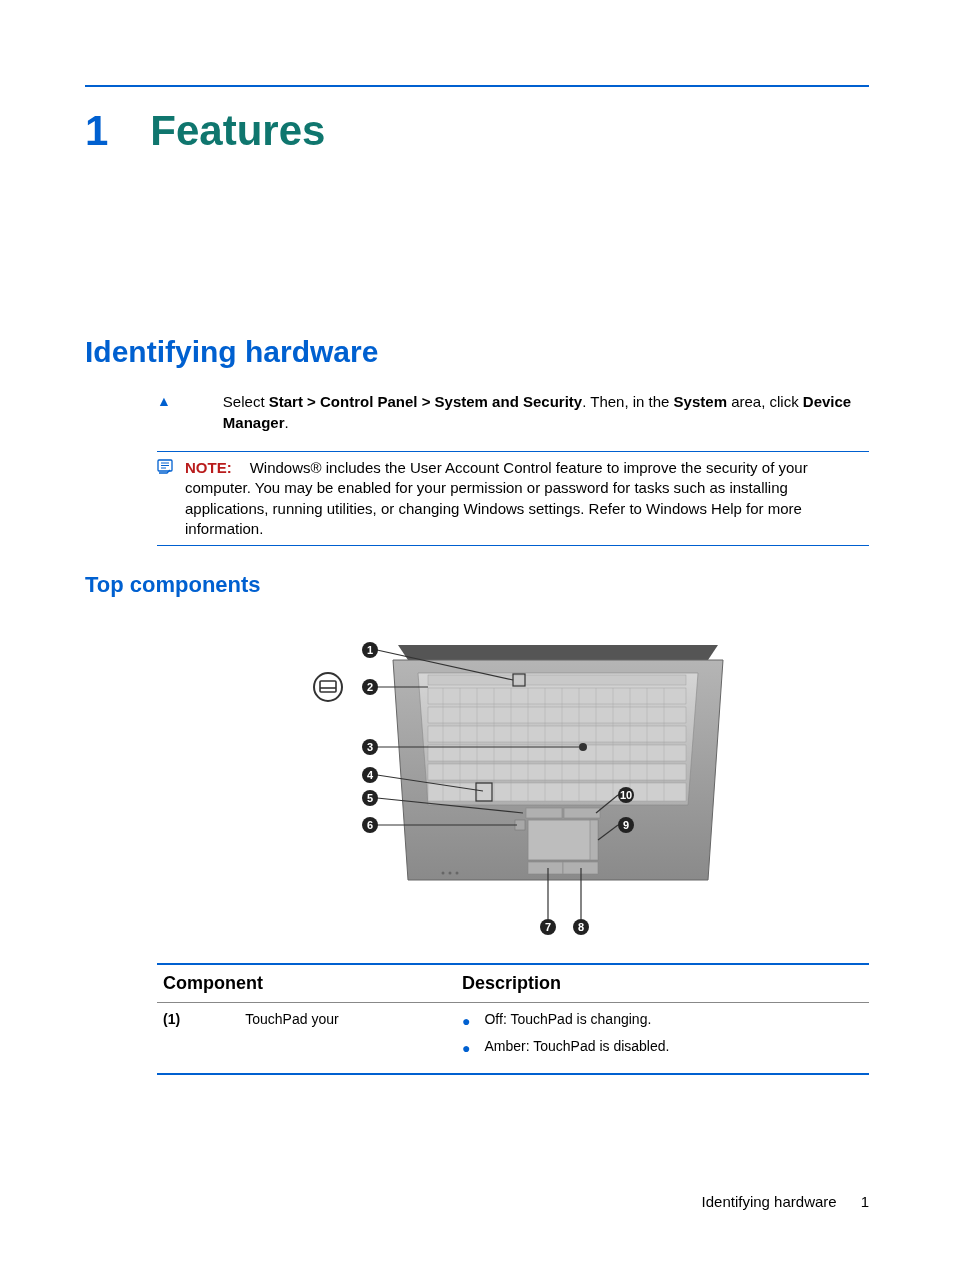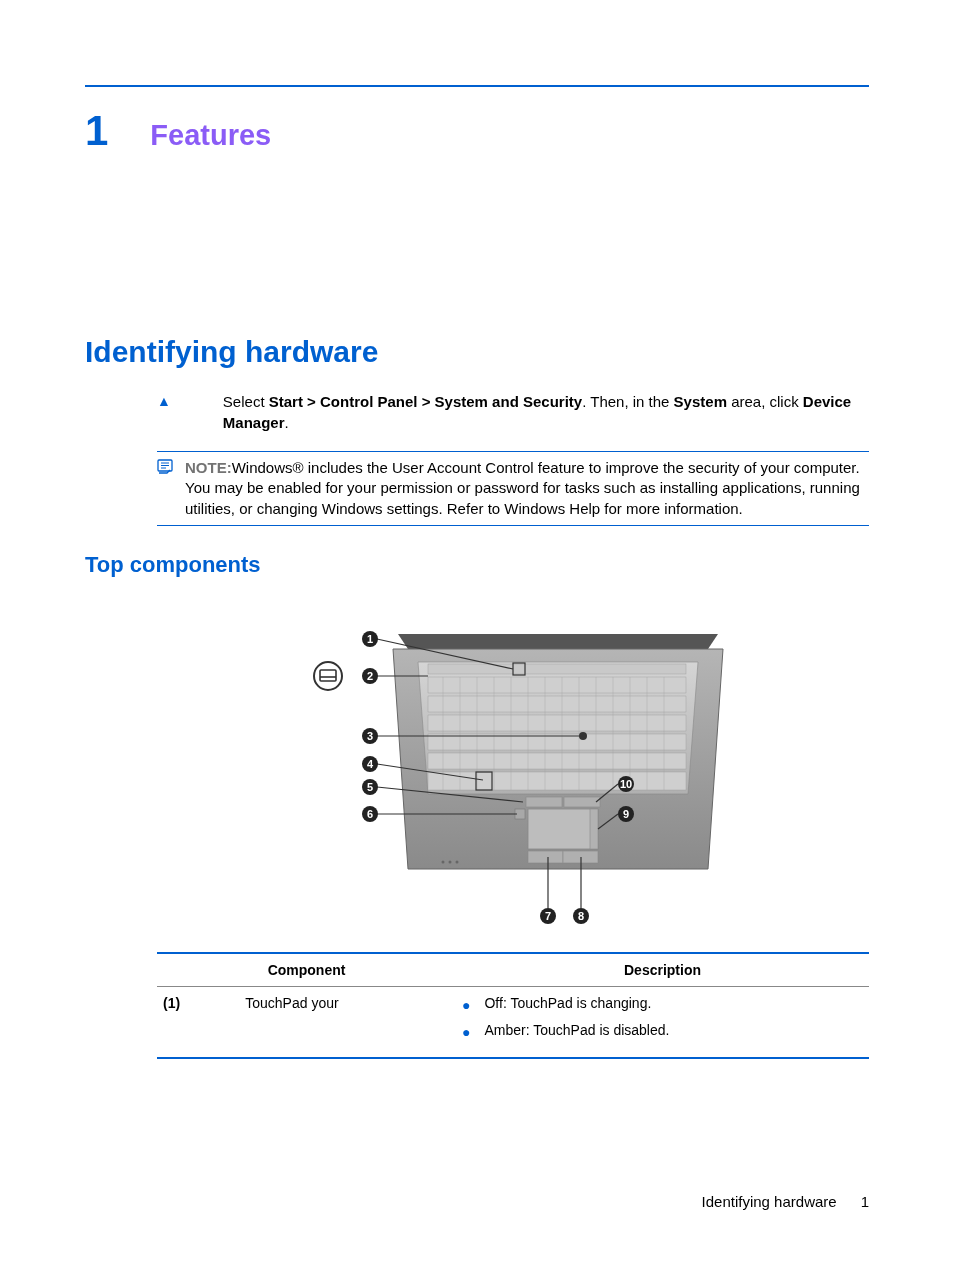--- a/index.html
+++ b/index.html
@@ -27,23 +27,23 @@
       align-items: baseline;
       gap: 42px;
       margin-bottom: 180px;
     }
     .chapter-number {
       font-size: 42px;
       font-weight: bold;
       color: #0060d0;
     }
     .chapter-title {
-      font-size: 29px;
-      font-weight: bold;
-      color: #8b5cf6;
+      font-size: 42px;
+      font-weight: bold;
+      color: #0f766e;
     }
     .h1 {
       font-size: 30px;
       font-weight: bold;
       color: #0060d0;
       margin-bottom: 22px;
     }
     .body-text {
       font-size: 15px;
       margin-left: 72px;
@@ -79,34 +79,34 @@
       gap: 8px;
     }
     .note-icon {
       color: #0060d0;
       font-size: 15px;
       flex-shrink: 0;
       margin-top: 1px;
       width: 20px;
     }
     .note-label {
-      color: #737373;
-      font-weight: bold;
-      font-size: 15px;
-      margin-right: 0;
+      color: #b91c1c;
+      font-weight: bold;
+      font-size: 15px;
+      margin-right: 18px;
     }
     .note-text {
       font-size: 15px;
       line-height: 1.35;
     }
     .h2 {
       font-size: 22px;
       font-weight: bold;
       color: #0060d0;
-      margin-bottom: 36px;
+      margin-bottom: 27px;
     }
     .h3 {
       font-size: 17px;
       font-weight: bold;
       color: #0060d0;
       margin-bottom: 18px;
     }
     .diagram-container {
       margin-left: 72px;
       margin-bottom: 18px;
@@ -116,22 +116,22 @@
     .diagram-svg {
       width: 470px;
       height: 320px;
     }
     .comp-table {
       margin-left: 72px;
       width: calc(100% - 72px);
       border-collapse: collapse;
     }
     .comp-table th {
-      text-align: center;
-      font-size: 14px;
+      text-align: left;
+      font-size: 18px;
       font-weight: bold;
       border-top: 2px solid #0060d0;
       border-bottom: 1px solid #888;
       padding: 8px 6px;
     }
     .comp-table td {
       font-size: 14px;
       padding: 8px 6px;
       vertical-align: top;
       border-bottom: 2px solid #0060d0;

